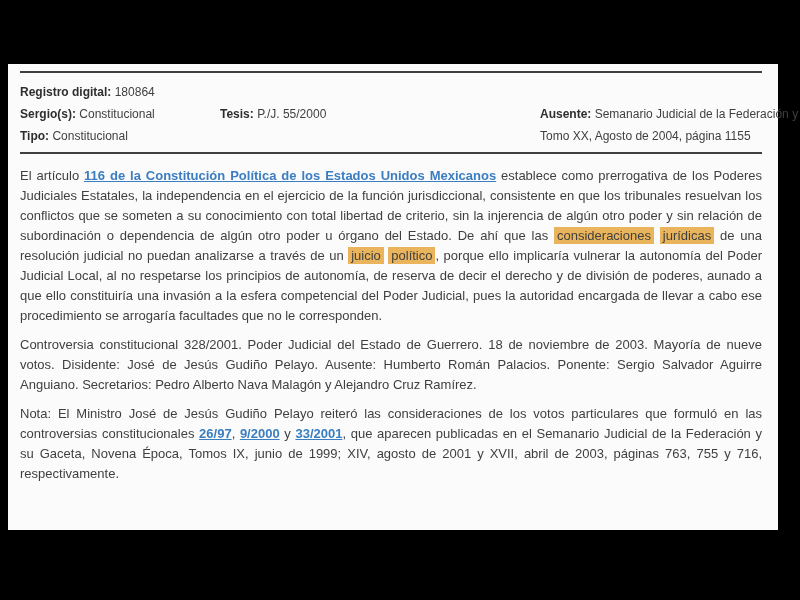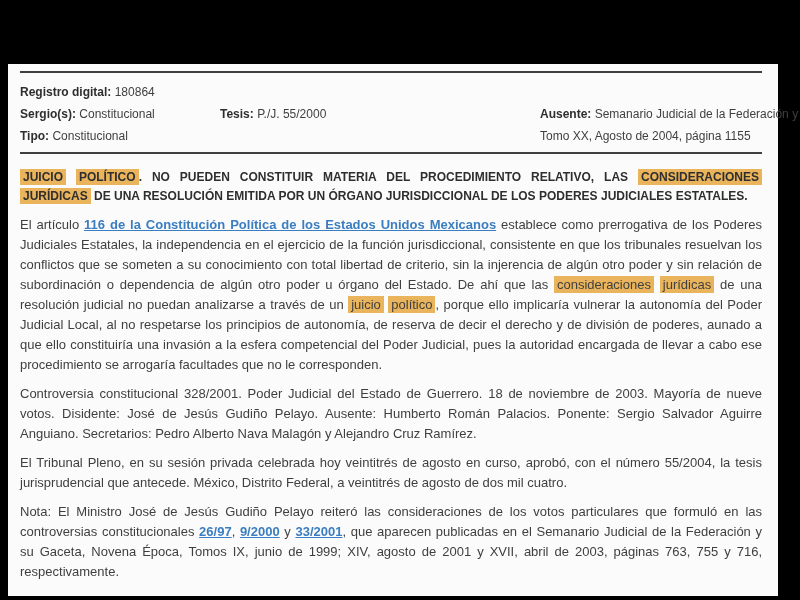--- a/index.html
+++ b/index.html
@@ -90,20 +90,18 @@
     <div class="cell"><b>Ausente:</b> <span>Semanario Judicial de la Federación y su Gaceta.</span></div>
     <div class="cell"><b>Tipo:</b> <span>Constitucional</span></div>
 
     <div class="cell"></div>
     <div class="cell"><span>Tomo XX, Agosto de 2004, página 1155</span></div>
     <div class="cell"></div>
   </div>
 
   <hr class="rule rule-2">
 
-  <p class="tesis-title"><span class="hl">JUICIO</span> <span class="hl">POLÍTICO</span>. NO PUEDEN CONSTITUIR MATERIA DEL PROCEDIMIENTO RELATIVO, LAS <span class="hl">CONSIDERACIONES</span> <span class="hl">JURÍDICAS</span> DE UNA RESOLUCIÓN EMITIDA POR UN ÓRGANO JURISDICCIONAL DE LOS PODERES JUDICIALES ESTATALES.</p>
 
   <p class="para">El artículo <a class="link" href="#">116 de la Constitución Política de los Estados Unidos Mexicanos</a> establece como prerrogativa de los Poderes Judiciales Estatales, la independencia en el ejercicio de la función jurisdiccional, consistente en que los tribunales resuelvan los conflictos que se someten a su conocimiento con total libertad de criterio, sin la injerencia de algún otro poder y sin relación de subordinación o dependencia de algún otro poder u órgano del Estado. De ahí que las <span class="hl">consideraciones</span> <span class="hl">jurídicas</span> de una resolución judicial no puedan analizarse a través de un <span class="hl">juicio</span> <span class="hl">político</span>, porque ello implicaría vulnerar la autonomía del Poder Judicial Local, al no respetarse los principios de autonomía, de reserva de decir el derecho y de división de poderes, aunado a que ello constituiría una invasión a la esfera competencial del Poder Judicial, pues la autoridad encargada de llevar a cabo ese procedimiento se arrogaría facultades que no le corresponden.</p>
   <p class="para">Controversia constitucional 328/2001. Poder Judicial del Estado de Guerrero. 18 de noviembre de 2003. Mayoría de nueve votos. Disidente: José de Jesús Gudiño Pelayo. Ausente: Humberto Román Palacios. Ponente: Sergio Salvador Aguirre Anguiano. Secretarios: Pedro Alberto Nava Malagón y Alejandro Cruz Ramírez.</p>
-  <p class="para">El Tribunal Pleno, en su sesión privada celebrada hoy veintitrés de agosto en curso, aprobó, con el número 55/2004, la tesis jurisprudencial que antecede. México, Distrito Federal, a veintitrés de agosto de dos mil cuatro.</p>
   <p class="para">Nota: El Ministro José de Jesús Gudiño Pelayo reiteró las consideraciones de los votos particulares que formuló en las controversias constitucionales <a class="link" href="#">26/97</a>, <a class="link" href="#">9/2000</a> y <a class="link" href="#">33/2001</a>, que aparecen publicadas en el Semanario Judicial de la Federación y su Gaceta, Novena Época, Tomos IX, junio de 1999; XIV, agosto de 2001 y XVII, abril de 2003, páginas 763, 755 y 716, respectivamente.</p>
 
 </div>
 
 </body></html>

